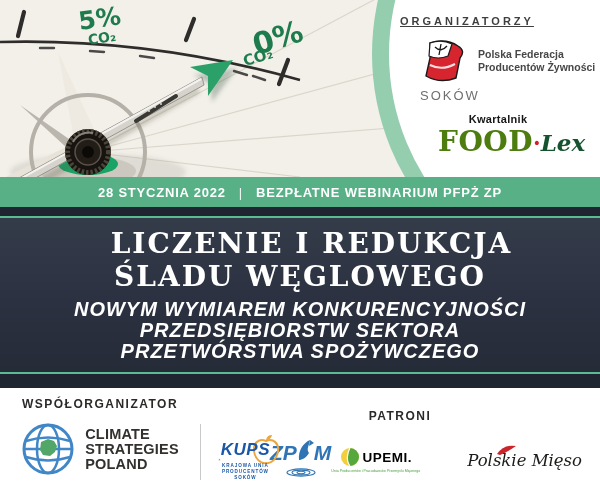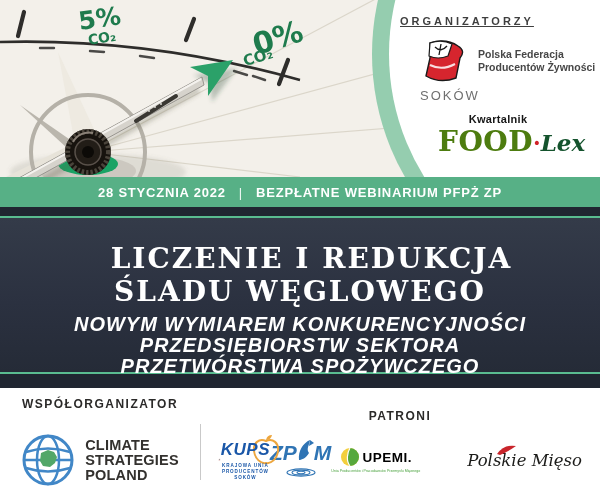--- a/index.html
+++ b/index.html
@@ -31,31 +31,31 @@
   .date-banner .pipe{font-weight:400;opacity:.9;}
 
   .strip-top{width:600px;height:9px;background:#202631;}
   .green-line{width:600px;height:2px;background:#5abc90;}
   .strip-bottom{width:600px;height:14px;background:#202631;}
 
   
   .main-dark{width:600px;height:154px;background:linear-gradient(180deg,#343b49 0%,#2b3140 55%,#252b37 100%);
              text-align:center;color:#fff;}
   .title-l{font-family:"DejaVu Serif",serif;font-weight:bold;font-size:28px;line-height:33px;letter-spacing:2px;}
-  .title-l.first{padding-top:24px;margin-left:23px;}
+  .title-l.first{padding-top:9px;margin-left:23px;}
   .subtitle{font-weight:bold;font-size:20px;line-height:21px;letter-spacing:1px;font-style:italic;}
   .subtitle.first{margin-top:6px;}
 
   
   .footer{position:relative;width:600px;height:90px;background:#ffffff;}
   .footer .vdiv{position:absolute;left:200px;top:36px;width:1px;height:56px;background:#c9c9c9;}
   .col-left{position:absolute;left:0;top:0;width:200px;text-align:center;}
   .col-right{position:absolute;left:200px;top:12px;width:400px;}
   .foot-heading{margin-top:9px;font-size:12px;font-weight:bold;letter-spacing:1.5px;color:#2b2a29;text-align:center;}
-  .climate-row{margin-top:22px;display:flex;align-items:center;justify-content:center;gap:10px;}
+  .climate-row{margin-top:11px;display:flex;align-items:center;justify-content:center;gap:10px;}
   .climate-text{text-align:left;font-size:14.5px;line-height:15px;font-weight:bold;color:#33312e;letter-spacing:.2px;}
   .patron-row{margin-top:8px;display:flex;align-items:center;justify-content:space-between;padding:0 18px 0 18px;height:58px;}
 
   .kups{position:relative;width:82px;text-align:center;}
   .kups-name{position:relative;z-index:2;font-style:italic;font-weight:900;font-size:17px;color:#1a57a8;letter-spacing:.5px;}
   .kups-sub{position:relative;z-index:2;font-size:4.6px;font-weight:bold;color:#1a57a8;letter-spacing:.9px;line-height:6px;margin-top:3px;}
   .kups svg{position:absolute;left:28px;top:-6px;z-index:1;}
 
   .zpm{text-align:center;}
   .zpm-letters{display:flex;align-items:flex-end;justify-content:center;}

